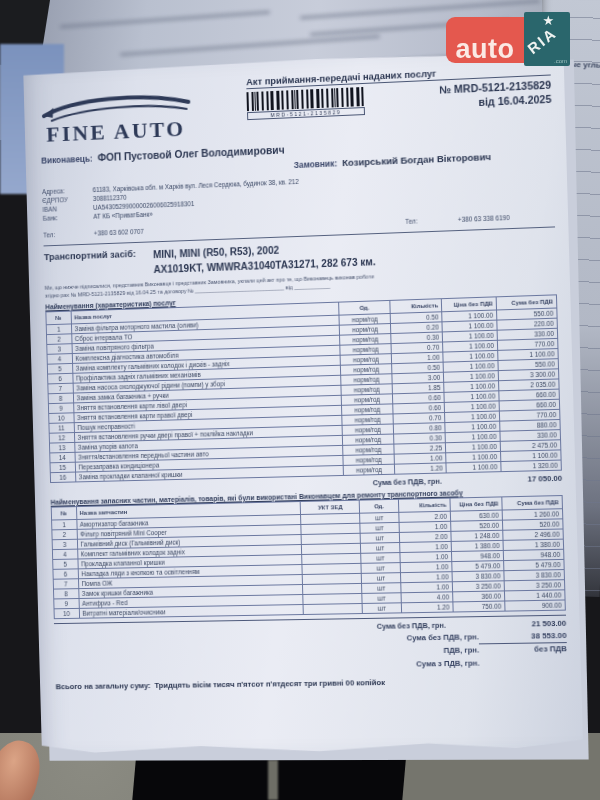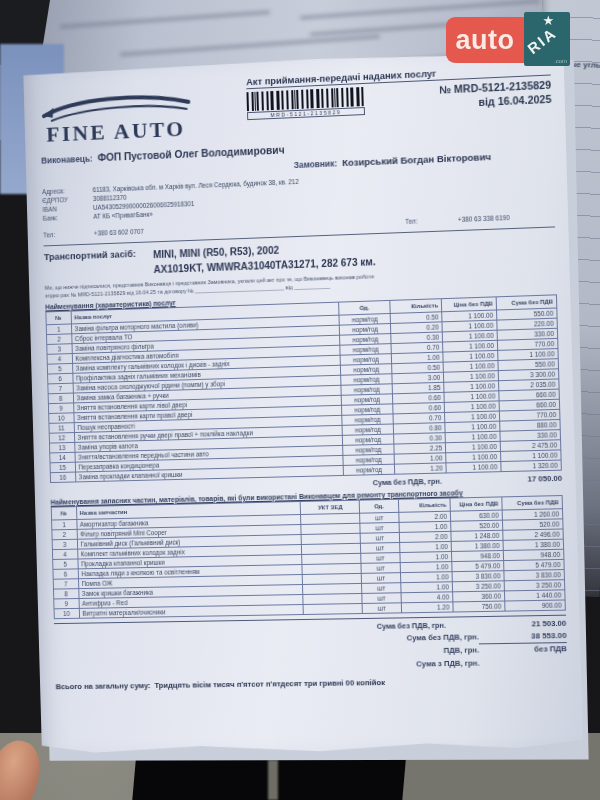--- a/index.html
+++ b/index.html
@@ -29,21 +29,21 @@
   .ground{position:absolute;left:0;top:733px;width:600px;height:67px;
     background:radial-gradient(circle at 15% 40%,#8b8b82,#75756d 60%),#75756d}
   .legs{position:absolute;left:135px;top:738px;width:270px;height:62px;background:#07070a;transform:skewX(-5deg)}
   .legs-gap{position:absolute;left:268px;top:760px;width:10px;height:40px;background:#6e6e66;filter:blur(1px)}
   .finger{position:absolute;left:-10px;top:740px;width:48px;height:72px;transform:rotate(14deg);
     background:radial-gradient(ellipse at 42% 30%,#dba486,#b1735a 78%);border-radius:50% 45% 42% 50%}
 
   
   .watermark{position:absolute;top:12px;right:30px;display:flex;z-index:40}
   .auto-box{background:var(--auto-red);width:78px;height:46px;margin-top:5px;border-radius:9px 0 0 9px;
-    display:flex;align-items:center;justify-content:center}
+    display:flex;align-items:flex-end;justify-content:center}
   .auto-box span{color:#fbe9e4;font-size:27px;font-weight:bold;letter-spacing:.5px;line-height:1}
   .ria-box{background:var(--ria-teal);width:46px;height:54px;position:relative;border-radius:2px;overflow:hidden}
   .ria-star{position:absolute;top:1px;left:50%;transform:translateX(-38%);color:#f2f5f3;font-size:13px}
   .ria-txt{position:absolute;top:20px;left:2px;color:#eef2f0;font-weight:bold;font-size:15px;letter-spacing:2px;
     transform:rotate(-38deg);transform-origin:50% 50%}
   .ria-com{position:absolute;right:3px;bottom:2px;color:#9dc0bf;font-size:6px}
 
   
   .paper-under{position:absolute;left:38px;top:70px;width:540px;height:690px;background:#c9cedb;
     transform:perspective(1300px) rotateY(-4deg) rotate(-1.2deg);z-index:9}

